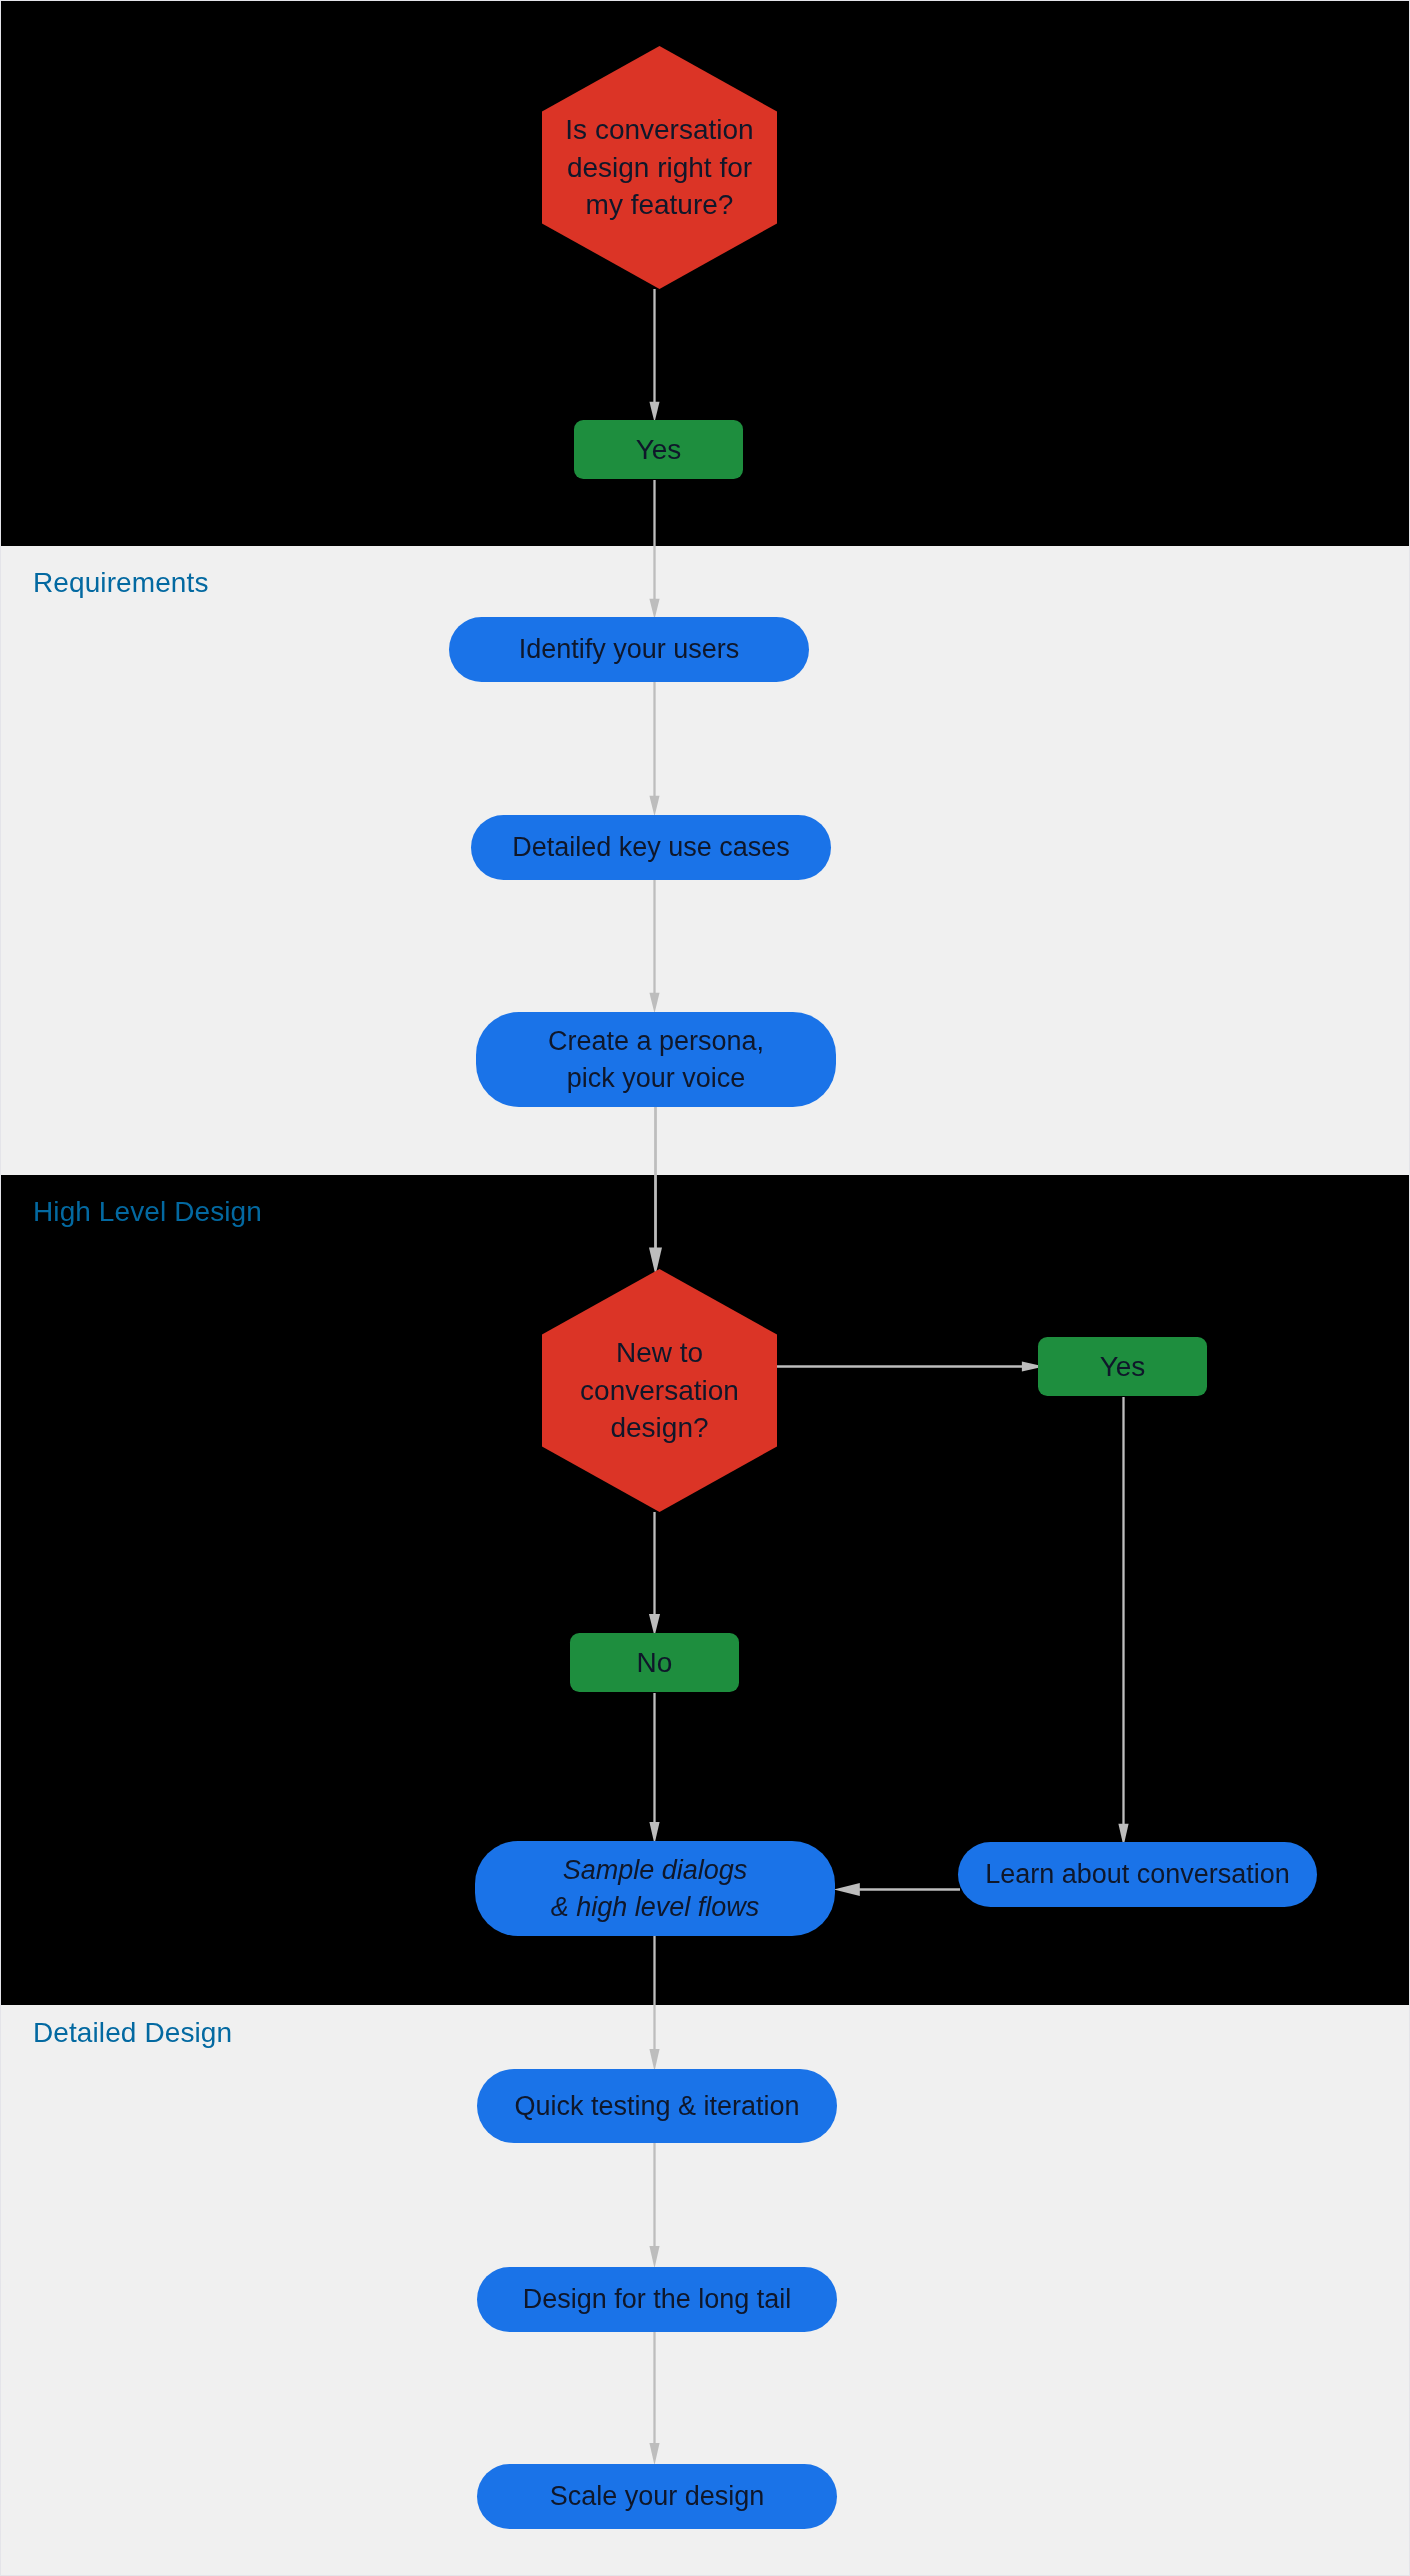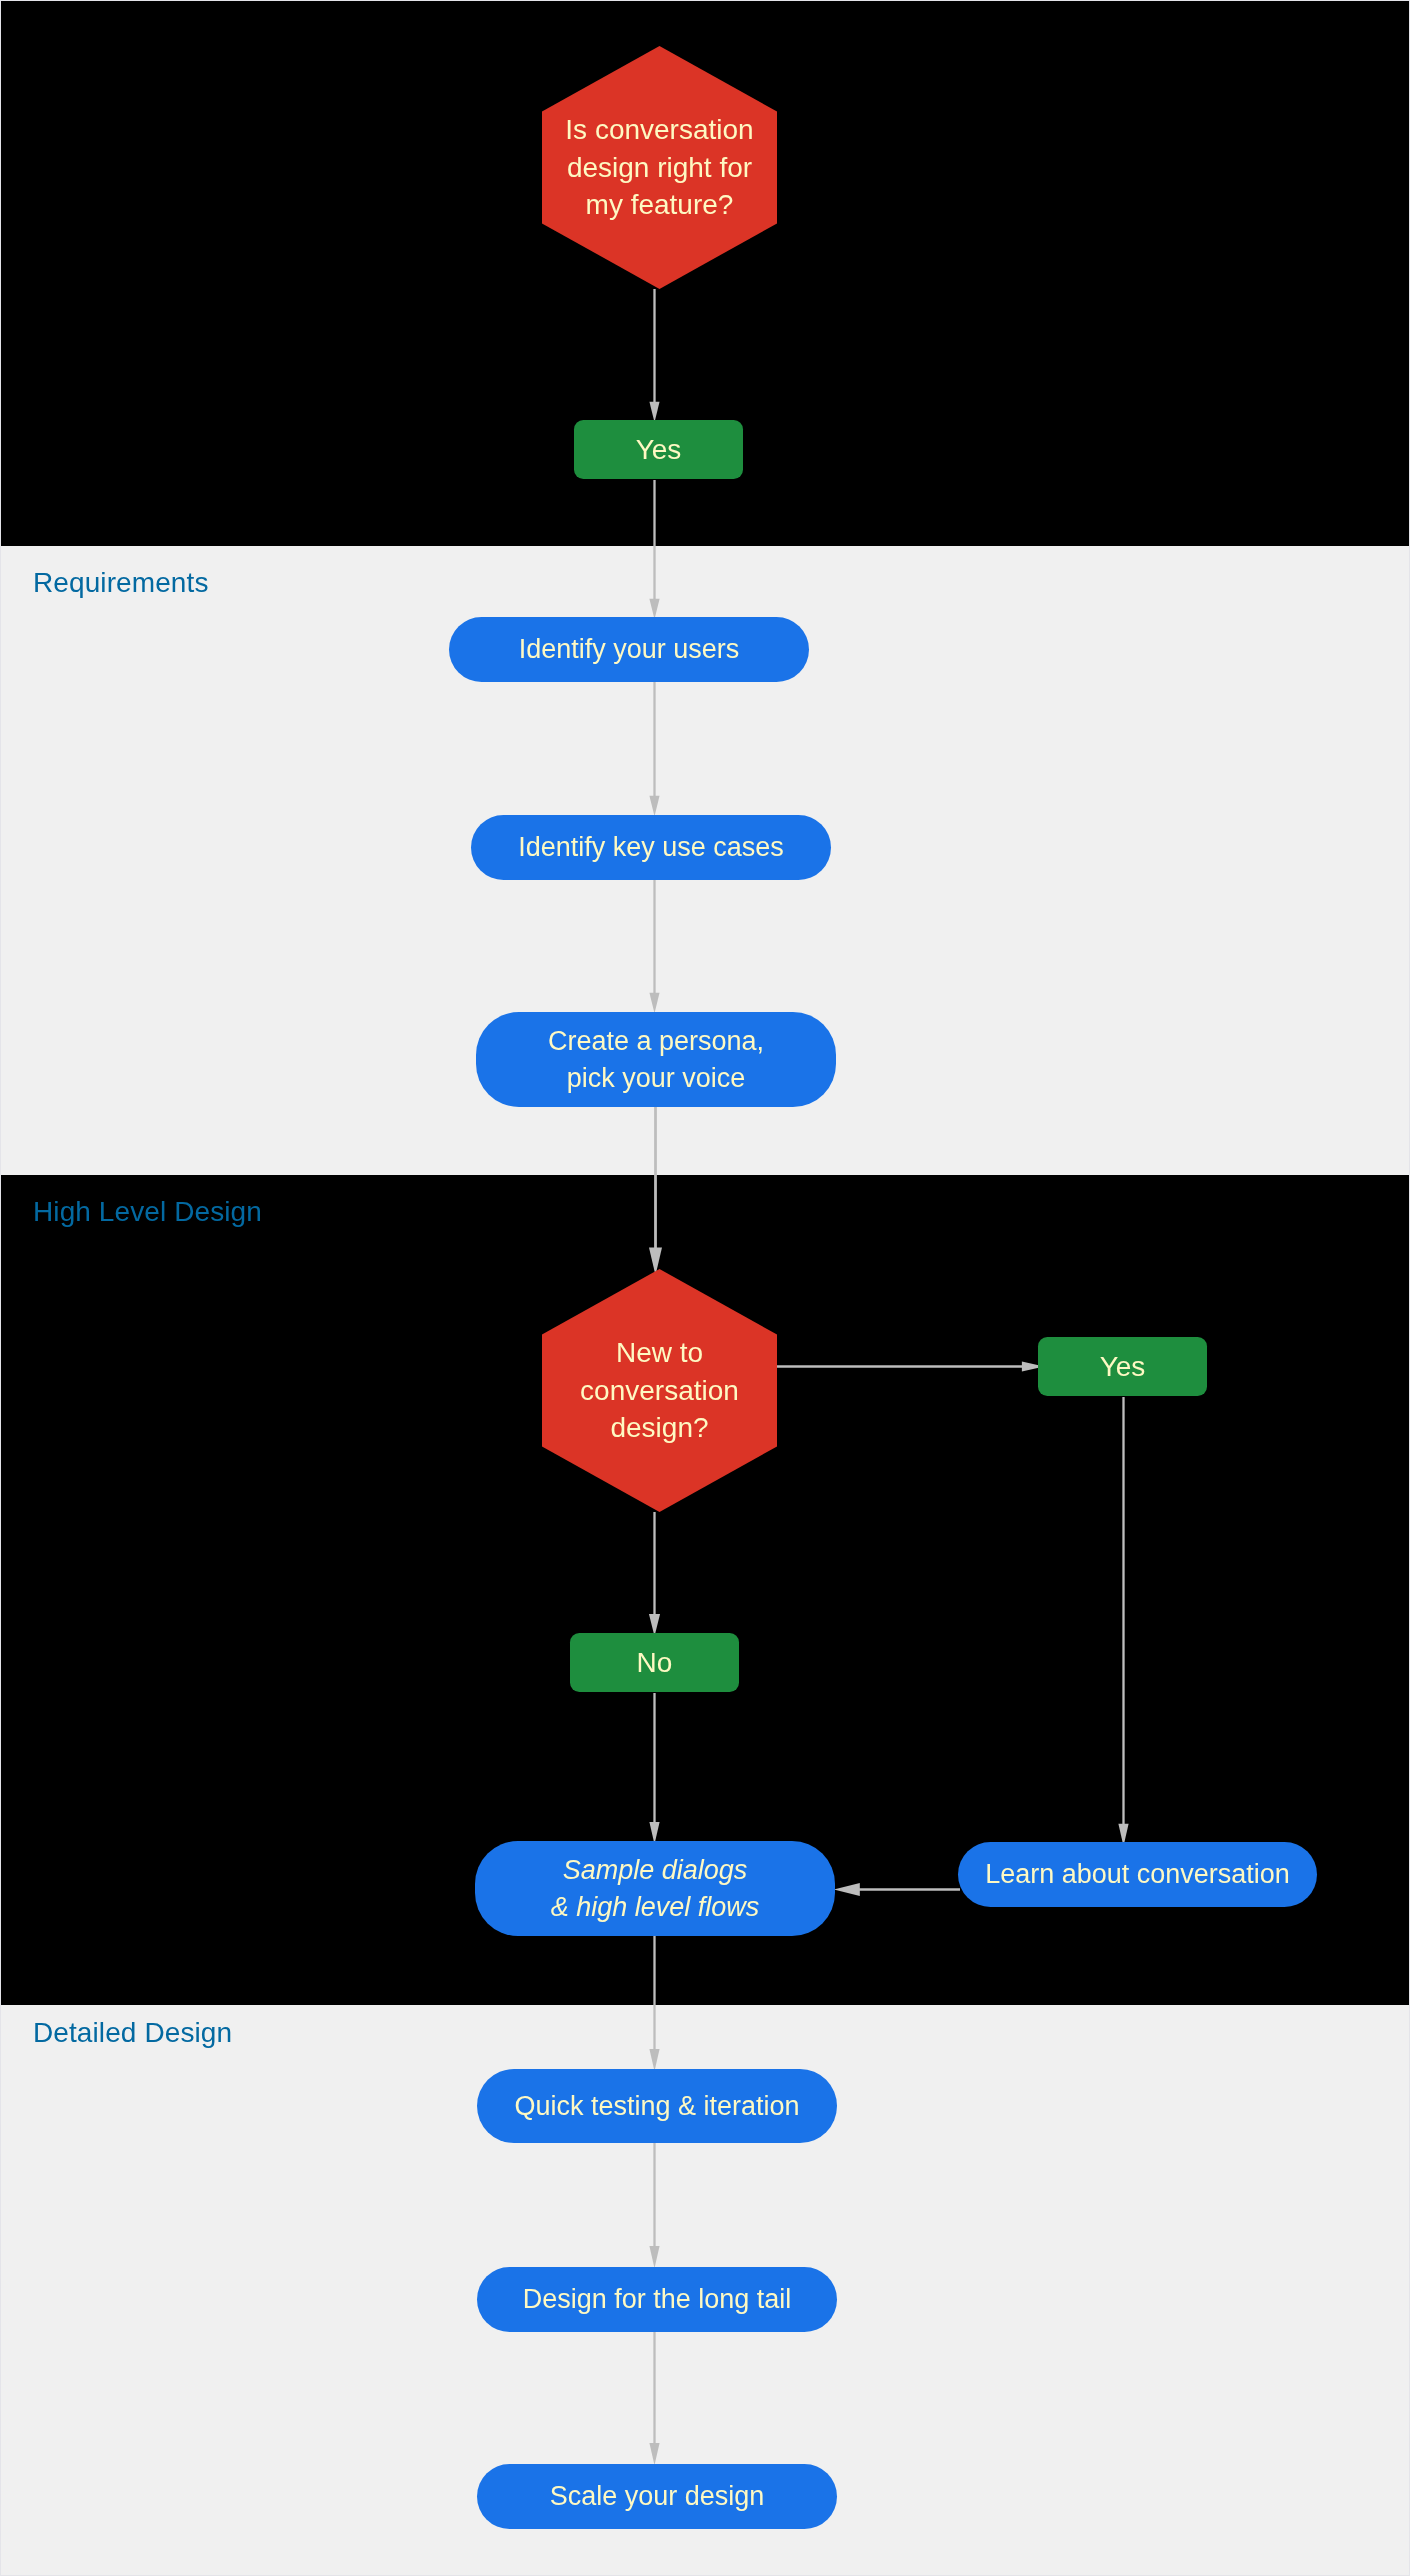--- a/index.html
+++ b/index.html
@@ -43,21 +43,21 @@
   }
   .conn svg { display: block; overflow: visible; }
 
   
   .node {
     position: absolute;
     display: flex;
     align-items: center;
     justify-content: center;
     text-align: center;
-    color: #fef9c3;
+    color: #0f172a;
     box-sizing: border-box;
     line-height: 1.34;
   }
   .node-hex {
     background: #db3426;
     font-size: 28px;
     clip-path: polygon(50% 0%, 100% 27%, 100% 73%, 50% 100%, 0% 73%, 0% 27%);
     padding: 0 18.6px;
   }
   .node-green {
@@ -187,21 +187,21 @@
 
   <div class="node node-green" style="left:573px;top:419px;width:169px;height:59px;">
     <span class="nlabel">Yes</span>
   </div>
 
   <div class="node node-blue" style="left:448px;top:616px;width:360px;height:65px;">
     <span class="nlabel">Identify your users</span>
   </div>
 
   <div class="node node-blue" style="left:470px;top:814px;width:360px;height:65px;">
-    <span class="nlabel">Identify key use cases</span>
+    <span class="nlabel">Detailed key use cases</span>
   </div>
 
   <div class="node node-blue two-line" style="left:475px;top:1011px;width:360px;height:95px;">
     <span class="nlabel">Create a persona,
 pick your voice</span>
   </div>
 
   <div class="node node-hex" style="left:541px;top:1268px;width:235px;height:243px;">
     <span class="nlabel">New to
 conversation

